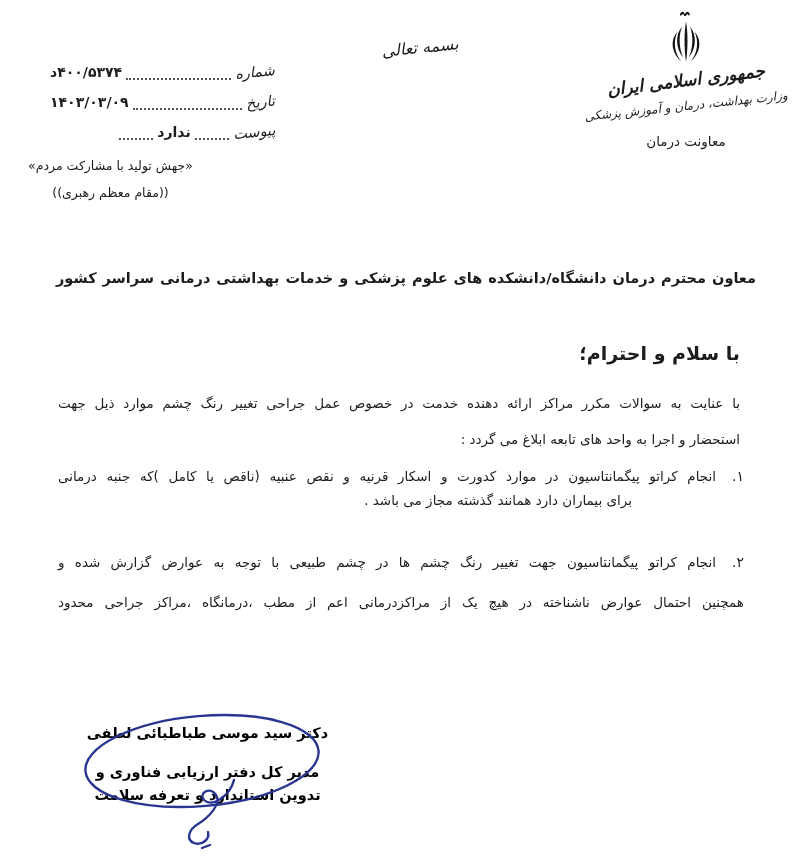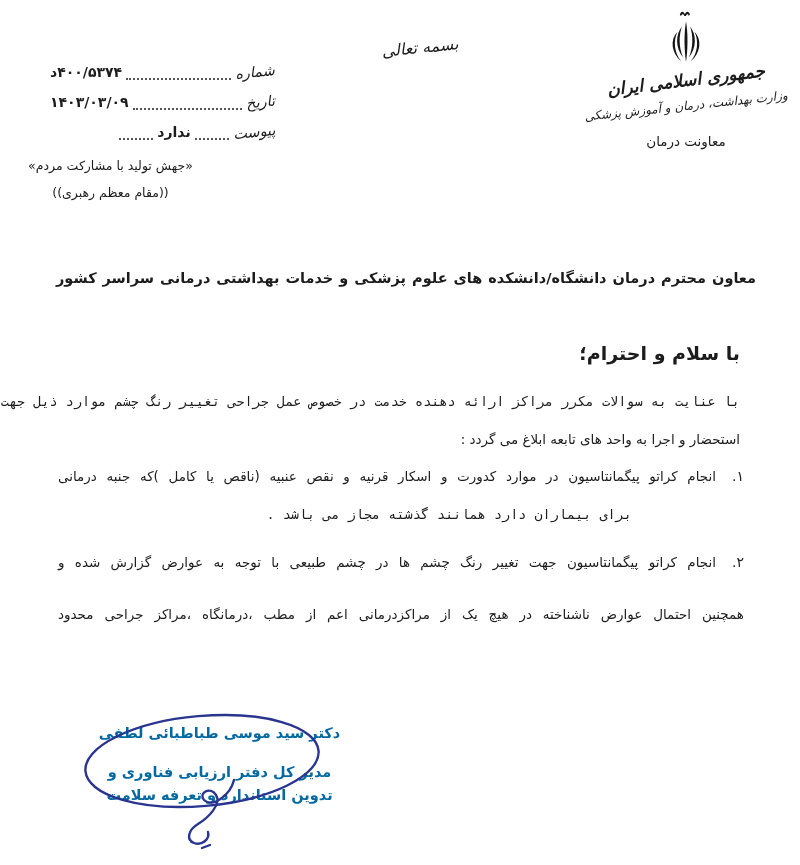--- a/index.html
+++ b/index.html
@@ -38,36 +38,36 @@
   .h-deputy{font-size:13.5px;font-weight:normal;margin-top:20px;}
 
   
   .addressee{right:44px;left:56px;top:270px;font-weight:bold;font-size:14.5px;
              text-align:justify;text-align-last:justify;white-space:nowrap;}
   .subject{right:60px;top:308px;font-size:14px;}
   .subject b{font-size:14.5px;}
   .salutation{right:60px;top:342px;font-size:19px;font-weight:bold;}
 
   .intro{right:60px;left:58px;top:391px;font-size:13.5px;line-height:24px;}
-  .intro .l1{text-align:justify;text-align-last:justify;white-space:nowrap;font-family:Liberation Mono, monospace;}
+  .intro .l1{text-align:justify;text-align-last:justify;white-space:nowrap;}
   .intro .l2{text-align:right;margin-top:12px;}
 
   .item{right:56px;left:58px;font-size:13.5px;line-height:24px;}
   .item .row1{display:flex;}
   .item .num{flex:0 0 28px;font-size:14px;}
   .item .itext{flex:1 1 auto;text-align:justify;text-align-last:justify;white-space:nowrap;}
-  .item .cont{text-align:right;margin-top:16px;font-family:Liberation Mono, monospace;}
-  .item .full{text-align:justify;text-align-last:justify;white-space:nowrap;margin-top:28px;}
+  .item .cont{text-align:right;}
+  .item .full{text-align:justify;text-align-last:justify;white-space:nowrap;margin-top:16px;}
   #item1{top:464px;}  #item1 .cont{margin-left:0;margin-right:0;padding-left:117px;text-align:left;direction:rtl;}
   #item1 .cont{text-align:right;padding-left:0;margin-right:112px;}
   #item2{top:550px;}  #item2 .cont{margin-right:126px;}
 
   
   .sig{left:80px;top:722px;width:255px;text-align:center;font-weight:bold;
-       font-size:14.5px;color:#0369a1;margin-left:12px;}
+       font-size:14.5px;color:#000000;}
   .sig .name{line-height:22px;}
   .sig .t1{margin-top:17px;line-height:22px;}
   .sig .t2{line-height:24px;}
   .sig-ink{left:62px;top:696px;pointer-events:none;}
 </style>
 </head>
 <body>
 
 <div class="page">
 

